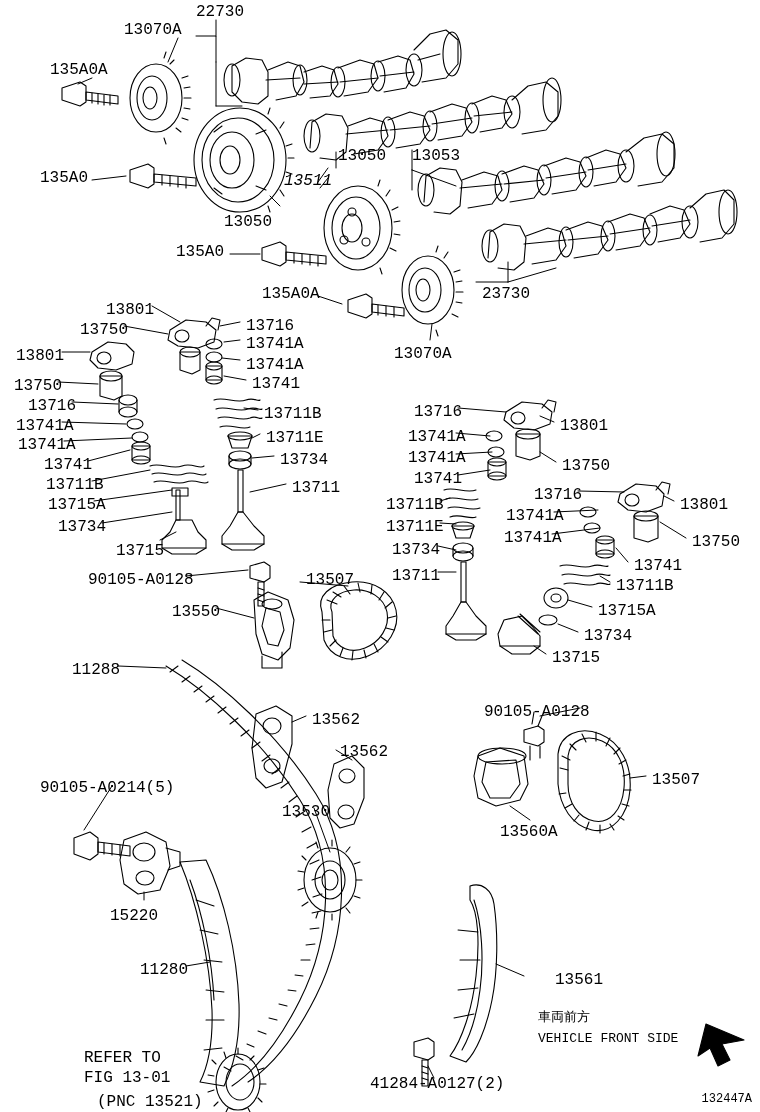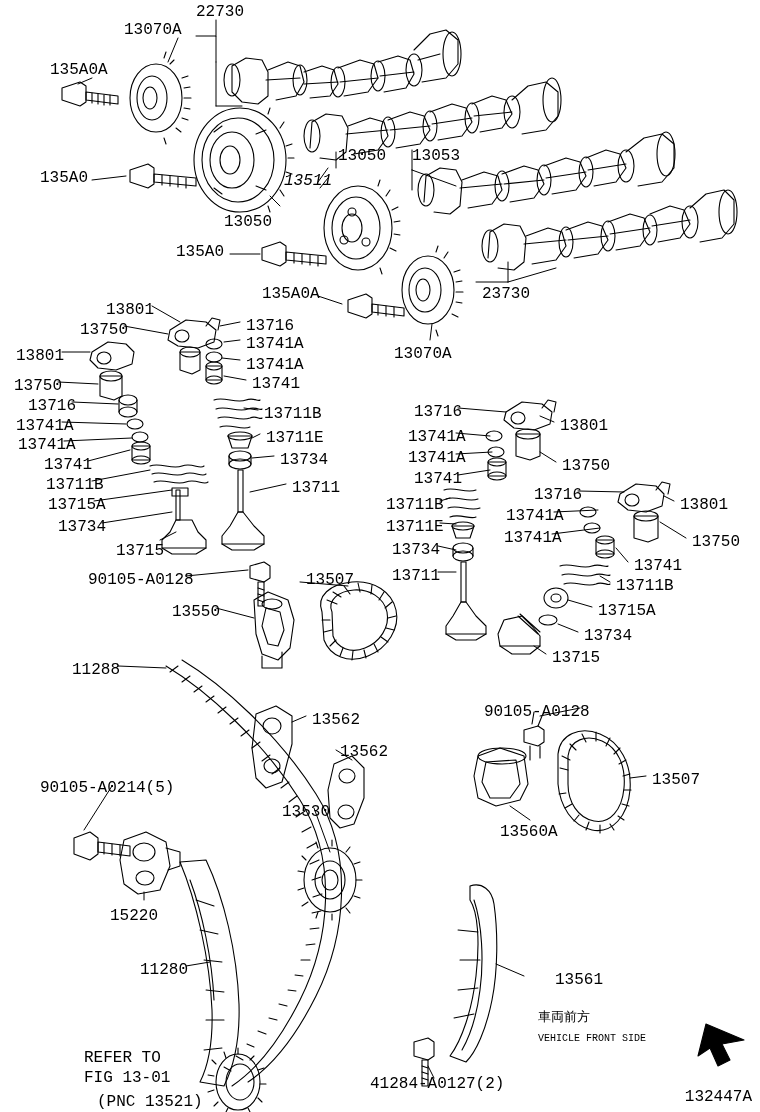--- a/index.html
+++ b/index.html
@@ -30,31 +30,31 @@
   .lbl {
     position: absolute;
     font-family: "Liberation Mono", "DejaVu Sans Mono", monospace;
     font-size: 16px;
     line-height: 17px;
     letter-spacing: 0px;
     color: #000;
     white-space: pre;
   }
   .lbl.small {
-    font-size: 10px;
+    font-size: 13px;
   }
   .lbl.jp {
     font-family: "DejaVu Sans", sans-serif;
     font-size: 13px;
   }
   .corner-code {
     position: absolute;
     right: 8px;
     bottom: 6px;
-    font-size: 16px;
+    font-size: 12px;
     font-family: "Liberation Mono", "DejaVu Sans Mono", monospace;
   }
 </style>
 </head>
 <body>
 
 <div id="diagram-root">
 
   <svg class="art" viewBox="0 0 760 1112" xmlns="http://www.w3.org/2000/svg">
     <g fill="none" stroke="#000" stroke-width="1.1" stroke-linecap="round" stroke-linejoin="round">

